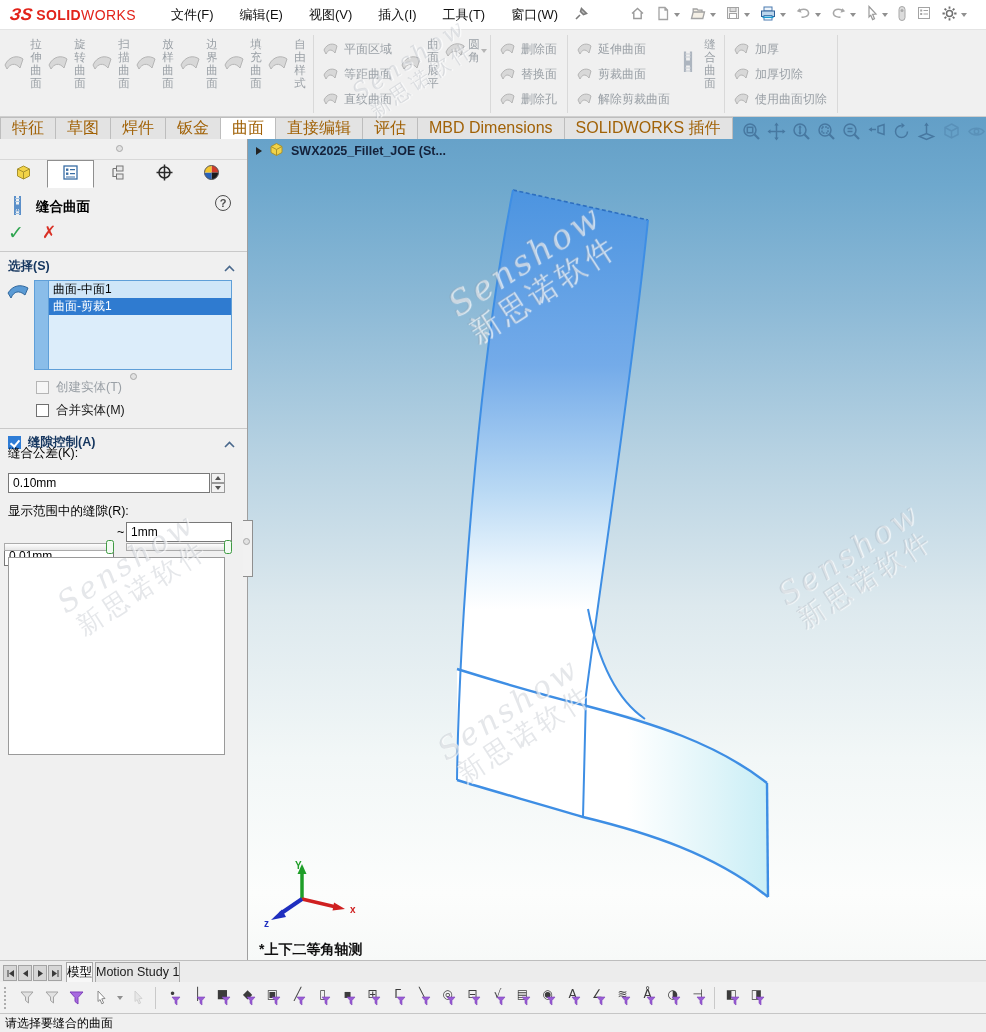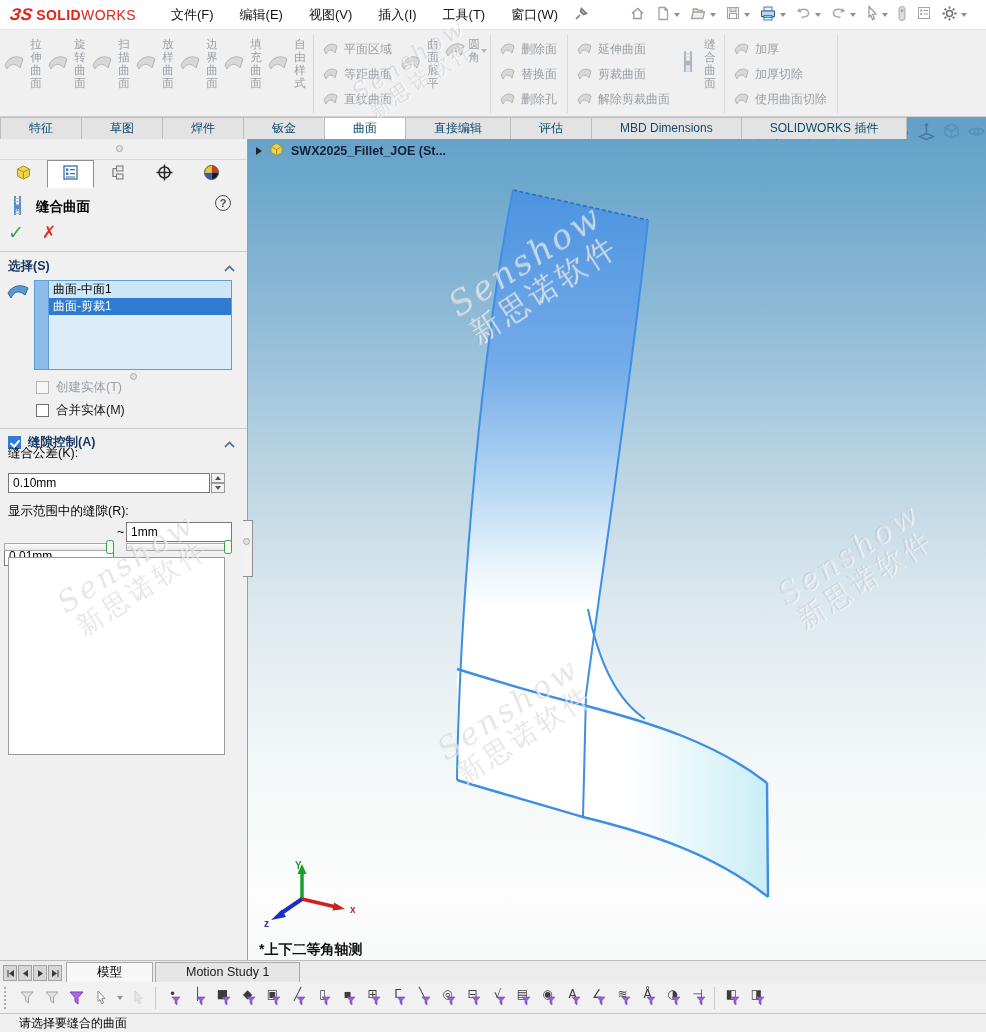--- a/index.html
+++ b/index.html
@@ -21,21 +21,21 @@
 .rsep{width:1px;background:#d9d9d9;margin:3px 3px;align-self:stretch}
 .rgroup{display:flex;align-items:flex-start}
 .rbig{width:44px;display:flex;flex-direction:row;align-items:center;padding-top:4px}
 .rbig .lbl{font-size:11.5px;line-height:13px;text-align:center;color:#9aa0a6;margin-top:2px}
 .rbig .caret{margin-top:2px;border-top-color:#b5b5b5}
 .rstack{display:flex;flex-direction:column;padding-top:5px}
 .rrow{display:flex;align-items:center;height:25px;gap:5px;padding:0 7px 0 5px}
 .rrow .lbl{font-size:12px;color:#9aa0a6;white-space:nowrap}
 
 .tabstrip{position:absolute;top:117px;left:0;width:632px;height:22px;display:flex;z-index:5;background:#ececec}
-.ctab{padding:0 28px;font-size:12px;color:#0c4a6e;background:#e3e3e3;border:1px solid #bdbdbd;border-bottom:none;margin-right:-1px;line-height:20px;height:22px;box-sizing:border-box;white-space:nowrap}
+.ctab{padding:0 11px;font-size:16px;color:#a16207;background:#e3e3e3;border:1px solid #bdbdbd;border-bottom:none;margin-right:-1px;line-height:20px;height:22px;box-sizing:border-box;white-space:nowrap}
 .ctab.active{background:#fff;z-index:2}
 
 .viewport{position:absolute;top:117px;left:248px;width:738px;height:844px;overflow:hidden;background:linear-gradient(180deg,#639fc7 0%,#6ea8cd 8%,#8cb9d6 22%,#b7d2e2 40%,#dde9ee 58%,#f2f7f7 76%,#fcfdfc 92%,#f7f9f8 100%)}
 .breadcrumb{position:absolute;left:8px;top:24px;display:flex;align-items:center;gap:6px;font-size:12.5px;font-weight:bold;color:#14213a}
 .bc-arrow{width:0;height:0;border-top:4.5px solid transparent;border-bottom:4.5px solid transparent;border-left:6px solid #222}
 .hud{position:absolute;left:492px;top:3px;display:flex;gap:3px;align-items:center}
 .hud .hicon{width:22px;height:22px;display:flex;align-items:center;justify-content:center}
 .hud svg{stroke:#3f6d96;fill:none;stroke-width:1.5;opacity:.78}
 .hud svg .f{fill:#3f6d96;stroke:none}
 .hud .faint svg{opacity:.3}
@@ -78,29 +78,29 @@
 .tri-up{width:0;height:0;border-left:3px solid transparent;border-right:3px solid transparent;border-bottom:4px solid #555}
 .tri-dn{width:0;height:0;border-left:3px solid transparent;border-right:3px solid transparent;border-top:4px solid #555}
 .slider{position:absolute;height:8px;border:1px solid #ababab;background:linear-gradient(#fdfdfd,#e6e6e6);box-sizing:border-box}
 .shandle{position:absolute;right:-1px;top:-4px;width:8px;height:14px;background:#f3fbf3;border:1px solid #3f9b43;border-radius:2.5px;box-sizing:border-box}
 .bigbox{position:absolute;top:418px;left:8px;width:217px;height:198px;background:#fff;border:1px solid #9a9a9a;box-sizing:border-box}
 .splittab{position:absolute;left:243px;top:520px;width:10px;height:57px;background:#f1f1f1;border:1px solid #8f8f8f;border-left:none;z-index:7;box-sizing:border-box}
 
 .bottombar{position:absolute;top:960px;left:0;width:986px;height:22px;background:#ececec;border-top:1px solid #bdbdbd;display:flex;align-items:flex-end;z-index:8;box-sizing:border-box}
 .nav{display:flex;gap:1px;margin:0 4px 1px 3px}
 .navbtn{width:14px;height:16px;background:#d6d6d6;border:1px solid #a3a3a3;display:flex;align-items:center;justify-content:center;box-sizing:border-box}
-.btab{padding:0 30px;font-size:12.5px;line-height:19px;height:20px;border:1px solid #a8a8a8;border-bottom:none;background:#e6e6e6;margin-right:2px;box-sizing:border-box;white-space:nowrap}
+.btab{padding:0 0;font-size:12.5px;line-height:19px;height:20px;border:1px solid #a8a8a8;border-bottom:none;background:#e6e6e6;margin-right:2px;box-sizing:border-box;white-space:nowrap}
 .btab.active{background:#f7f7f7;color:#000}
 .filterbar{position:absolute;top:982px;left:0;width:986px;height:31px;background:#f1f1f1;display:flex;align-items:center;z-index:8}
 .grip{width:5px;height:22px;border-left:2px dotted #adadad;margin:0 3px 0 4px}
 .fi{width:25px;height:27px;position:relative;display:flex;align-items:center;justify-content:center}
 .fi .g{font-family:"DejaVu Sans",sans-serif;font-size:12px;color:#3c3c3c;line-height:14px;margin-bottom:7px}
 .fi .fun{position:absolute;bottom:2px;right:4px}
 .fsep{width:1px;height:22px;background:#c9c9c9;margin:0 4px}
-.statusbar{position:absolute;top:1013px;left:0;width:986px;height:19px;background:#f0f0f0;border-top:1px solid #c6c6c6;display:flex;align-items:center;padding-left:19px;font-size:12px;color:#000;z-index:8;box-sizing:border-box}
+.statusbar{position:absolute;top:1013px;left:0;width:986px;height:19px;background:#f0f0f0;border-top:1px solid #c6c6c6;display:flex;align-items:center;padding-left:5px;font-size:12px;color:#000;z-index:8;box-sizing:border-box}
 </style>
 </head>
 <body>
 
 <div id="app">
 
   <div class="menubar">
     <div class="logo">
       <span class="ds">ЗS</span>
       <span class="brand"><b>SOLID</b><span>WORKS</span></span>

